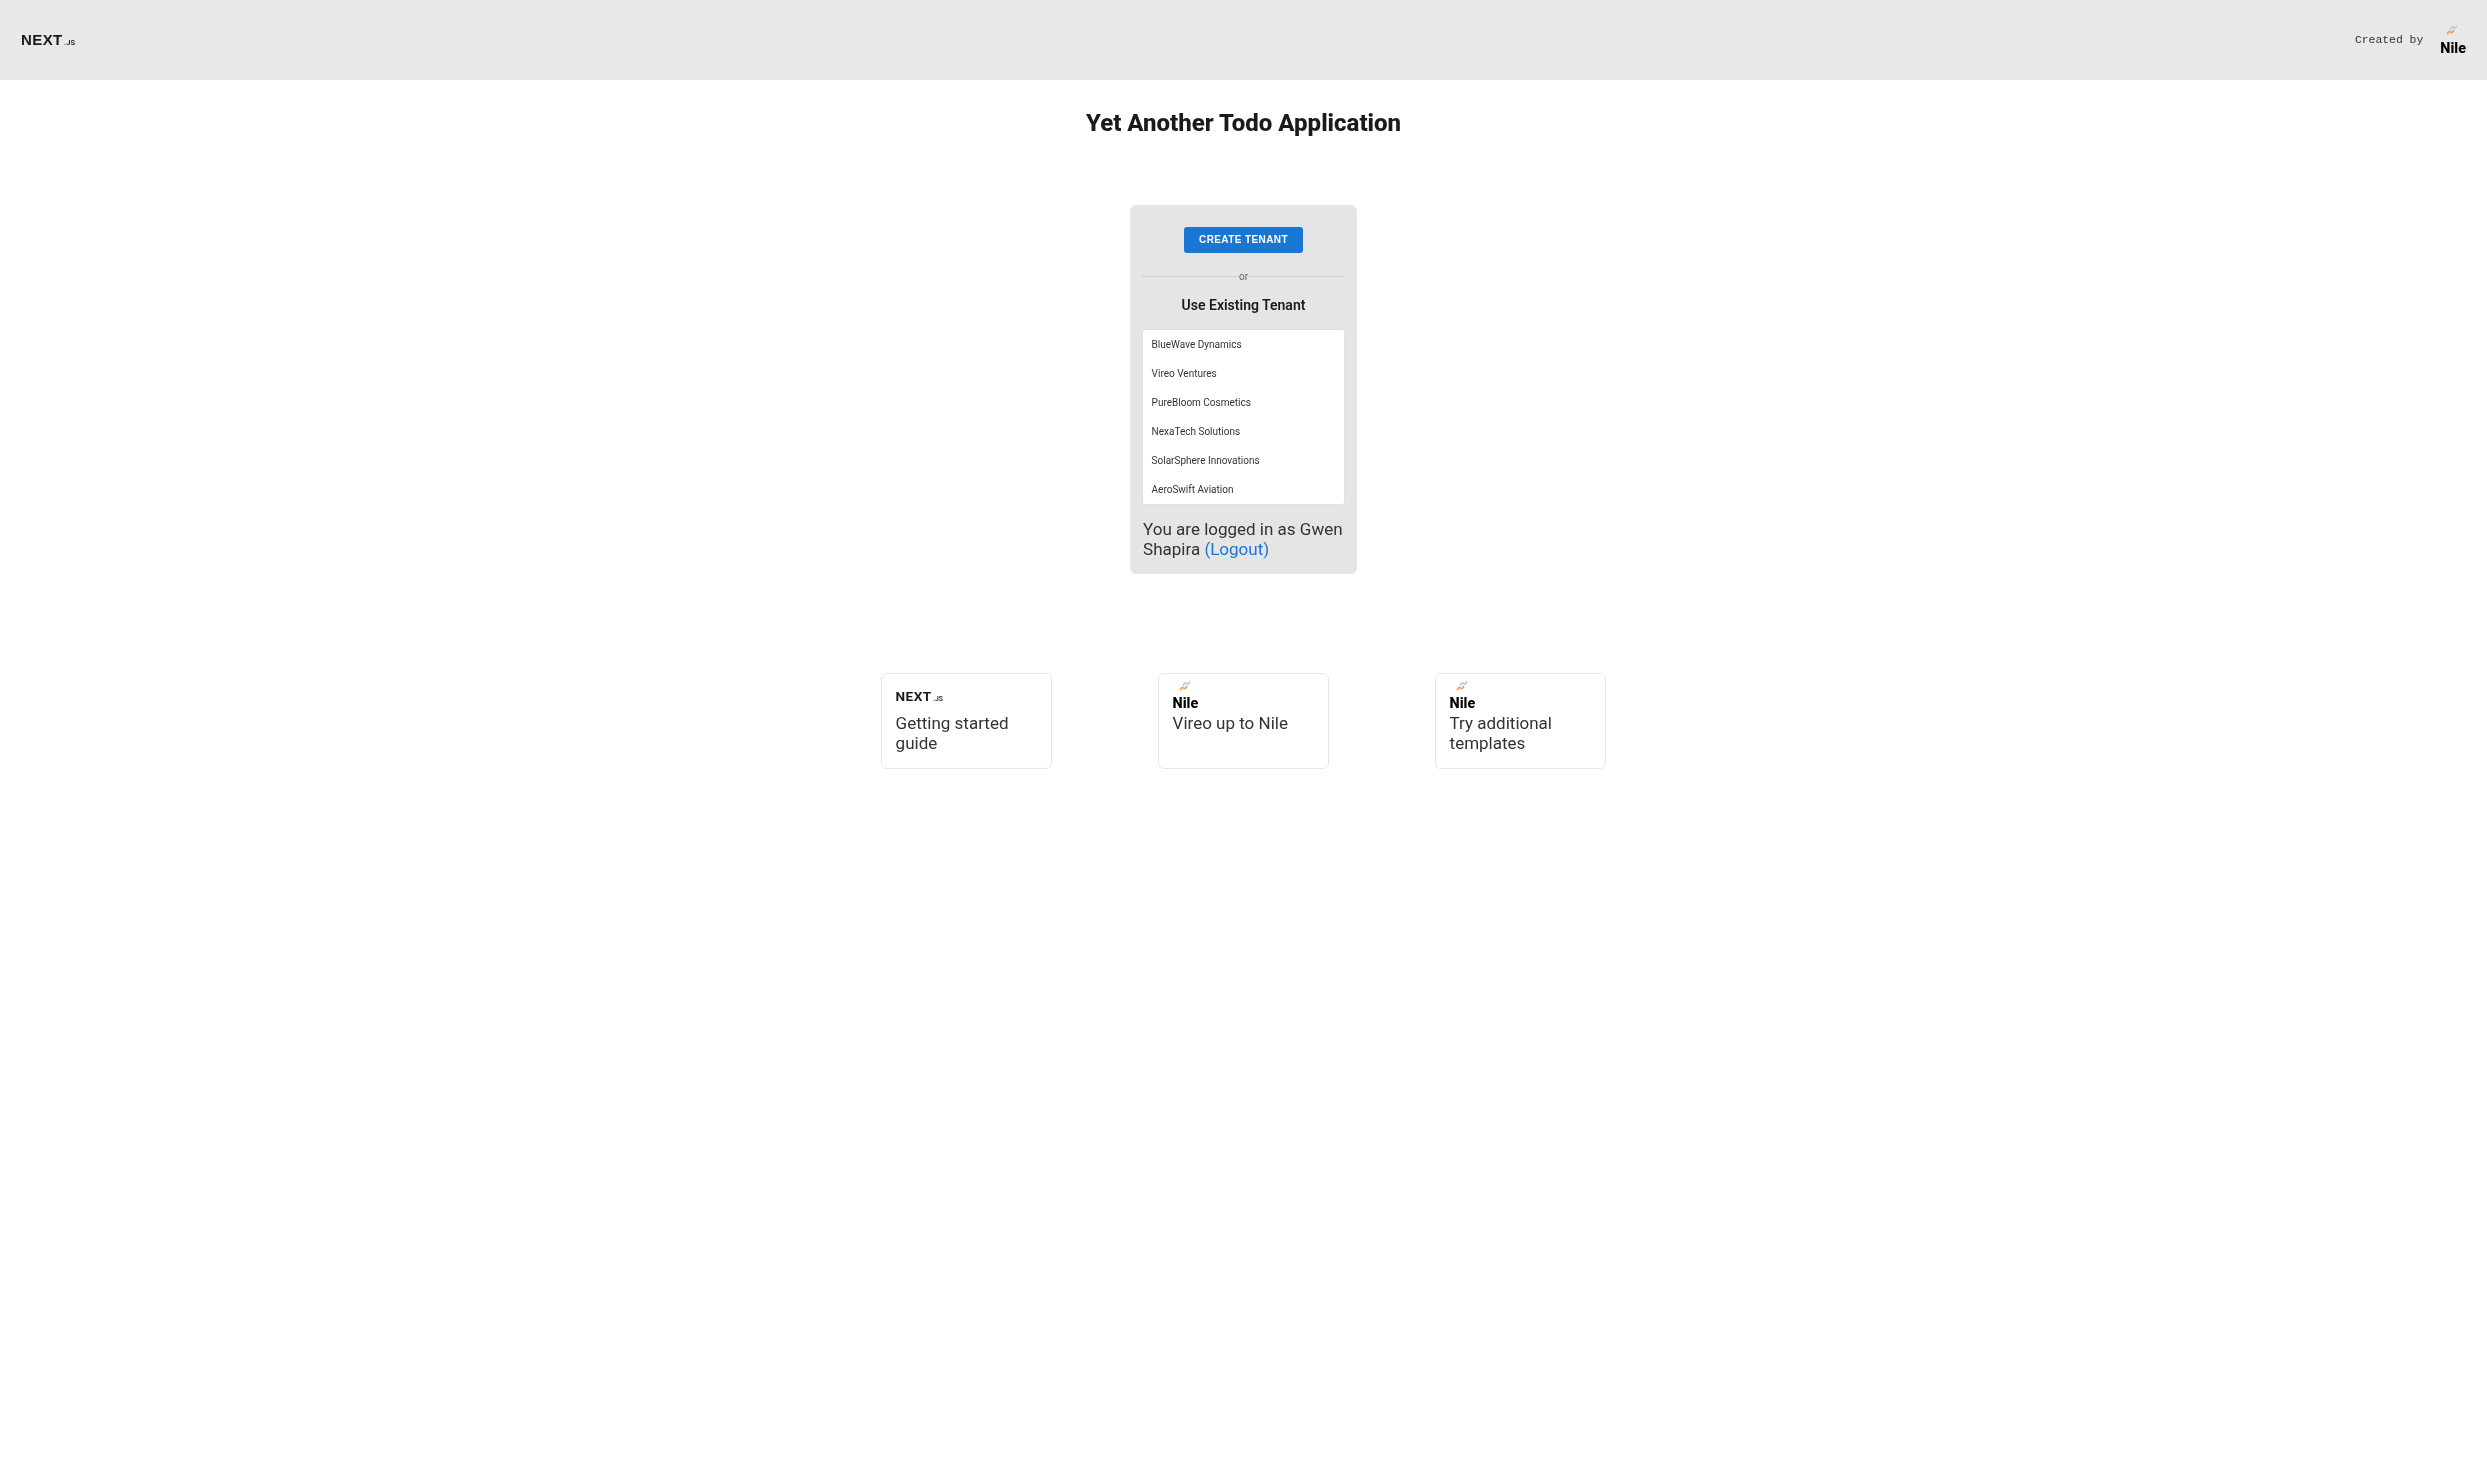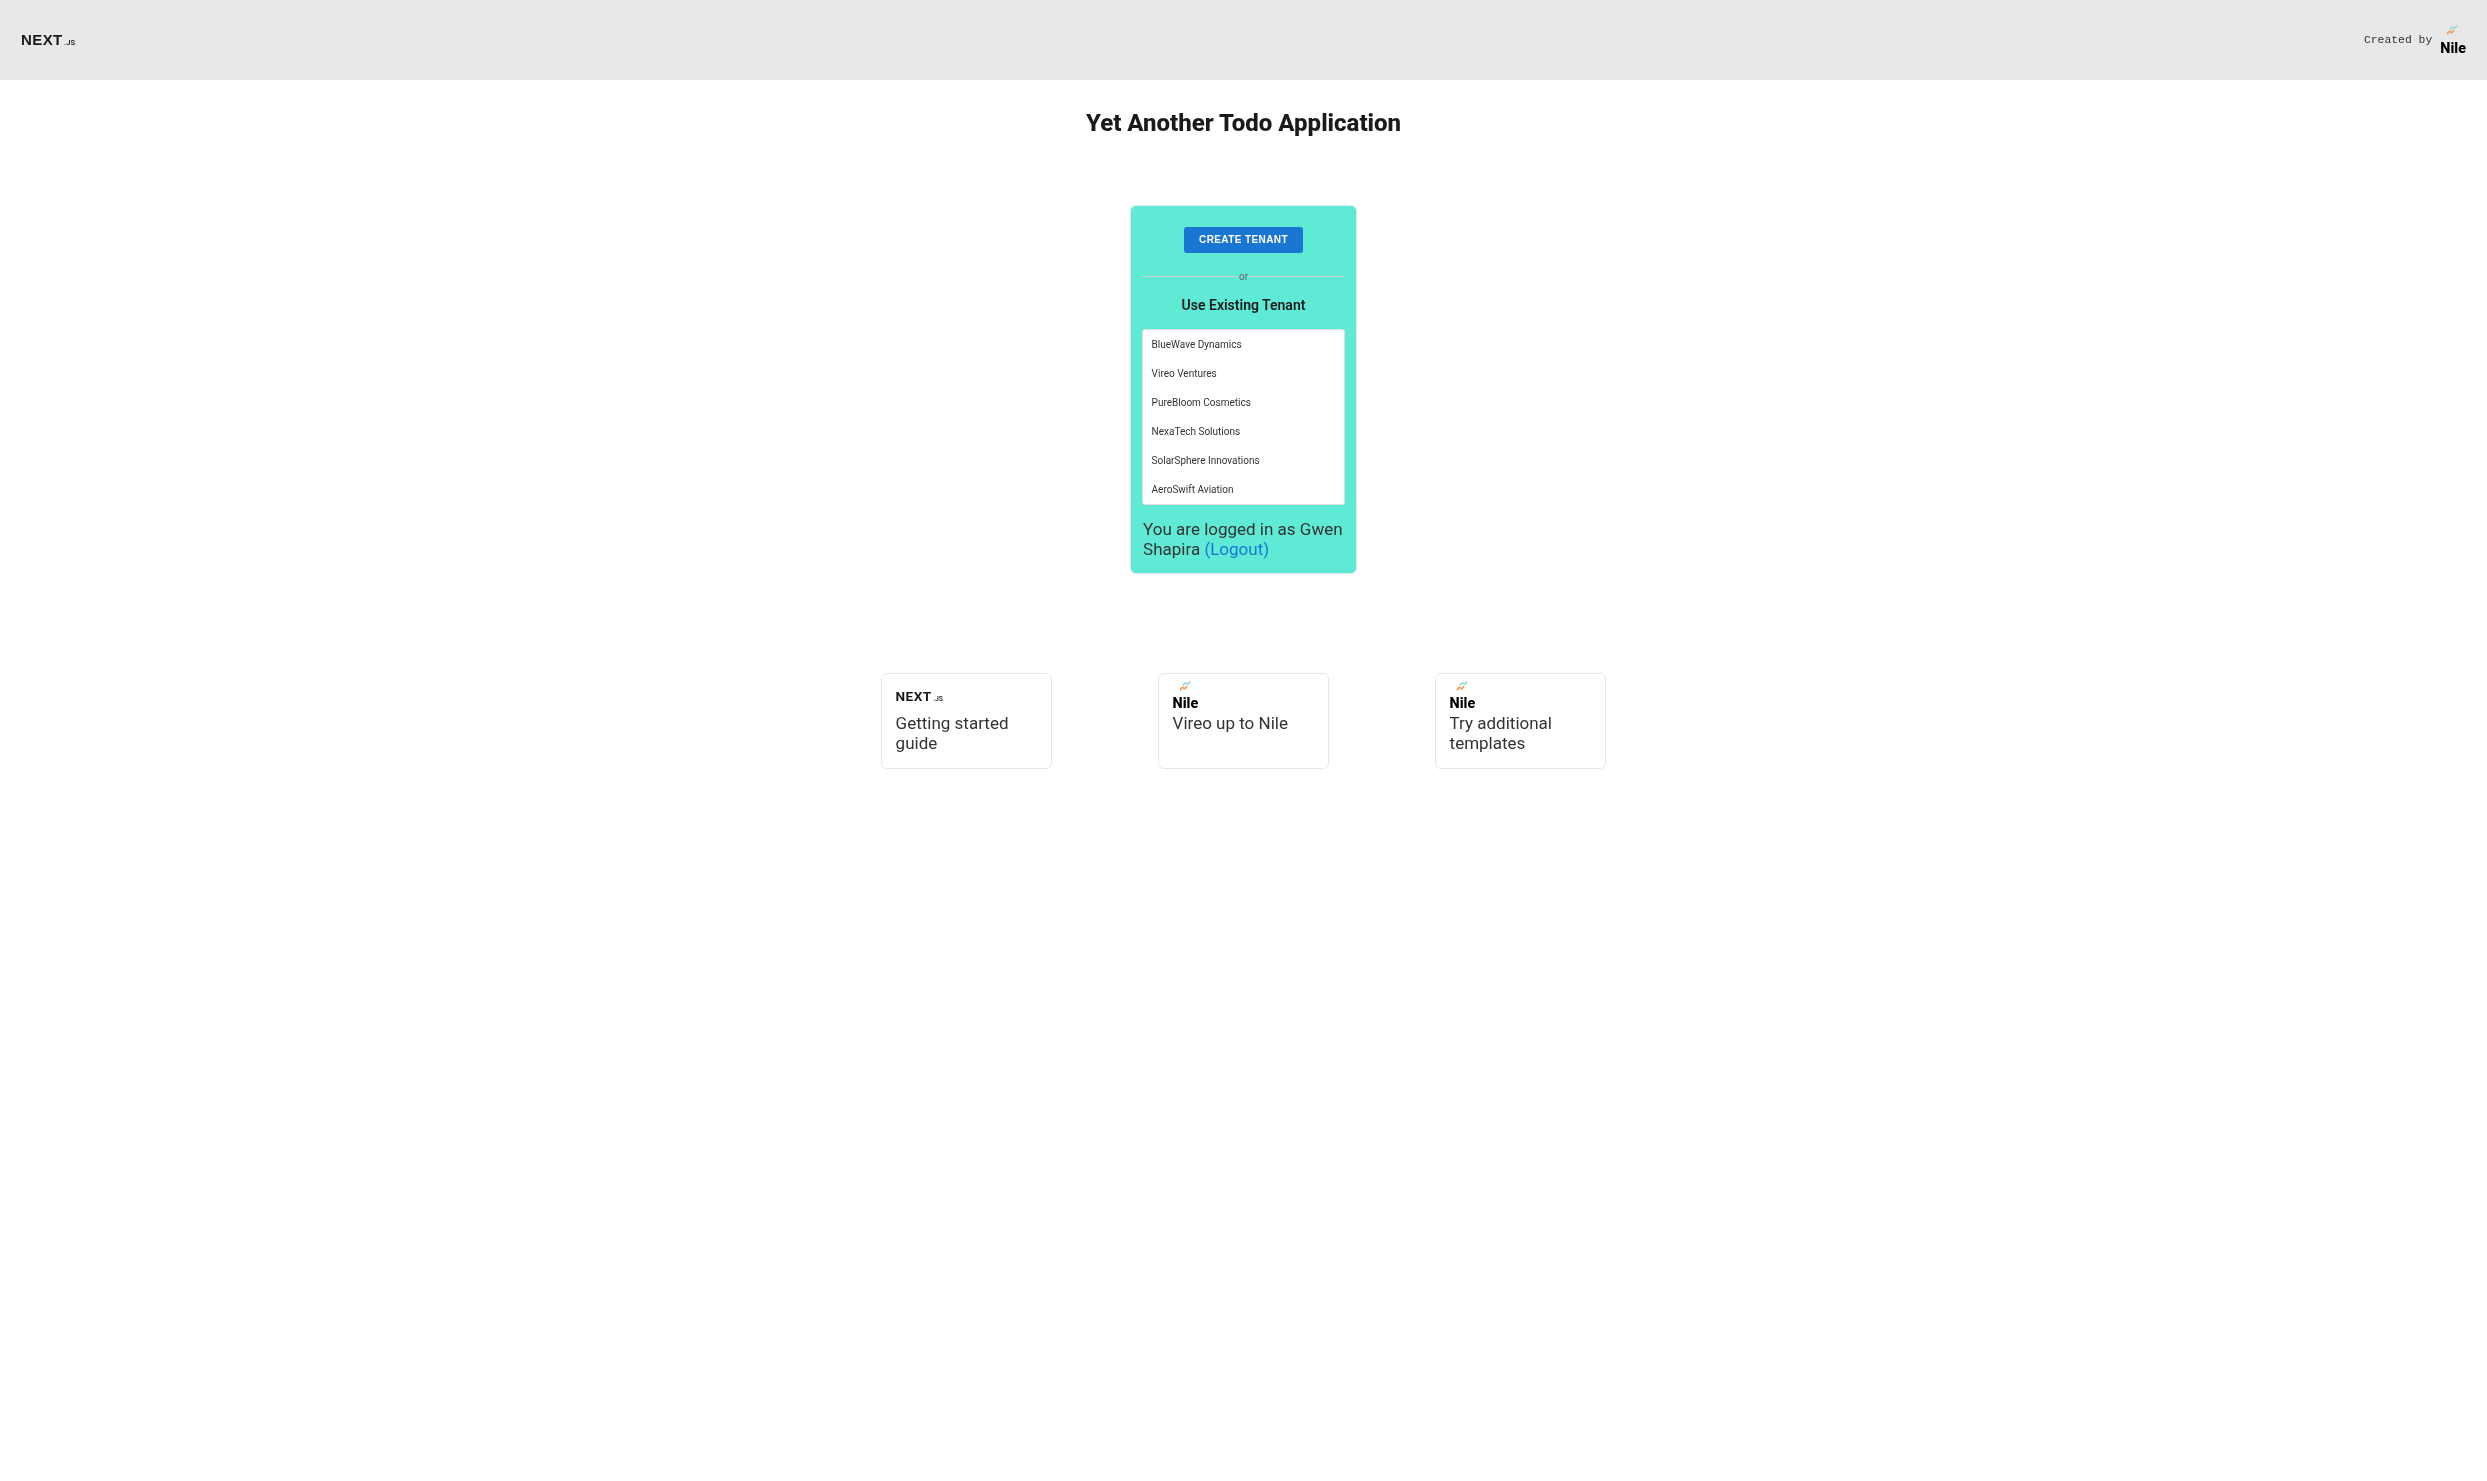--- a/index.html
+++ b/index.html
@@ -36,21 +36,21 @@
     }
     
     .nextjs-suffix {
       font-size: 7.6px;
       font-weight: 600;
     }
     
     .header-right {
       display: flex;
       align-items: center;
-      gap: 8px;
+      gap: 17px;
       margin-left: 8px;
     }
     
     .created-by {
       font-family: "Courier New", monospace;
       font-size: 11.4px;
       color: #333;
     }
     
     .nile-logo {
@@ -80,21 +80,21 @@
       margin-top: 29px;
       color: #1a1a1a;
     }
     
     .main-card {
       width: 227px;
       margin: 68px auto 0;
       border: 0.8px solid #e5e7eb;
       border-radius: 6px;
       padding: 21px 10.6px 13.6px;
-      background: #5eead4;
+      background: #e5e5e5;
     }
     
     .create-btn {
       display: block;
       margin: 0 auto;
       background: #1976d2;
       color: #fff;
       border: none;
       padding: 7.6px 15px;
       font-size: 10px;

